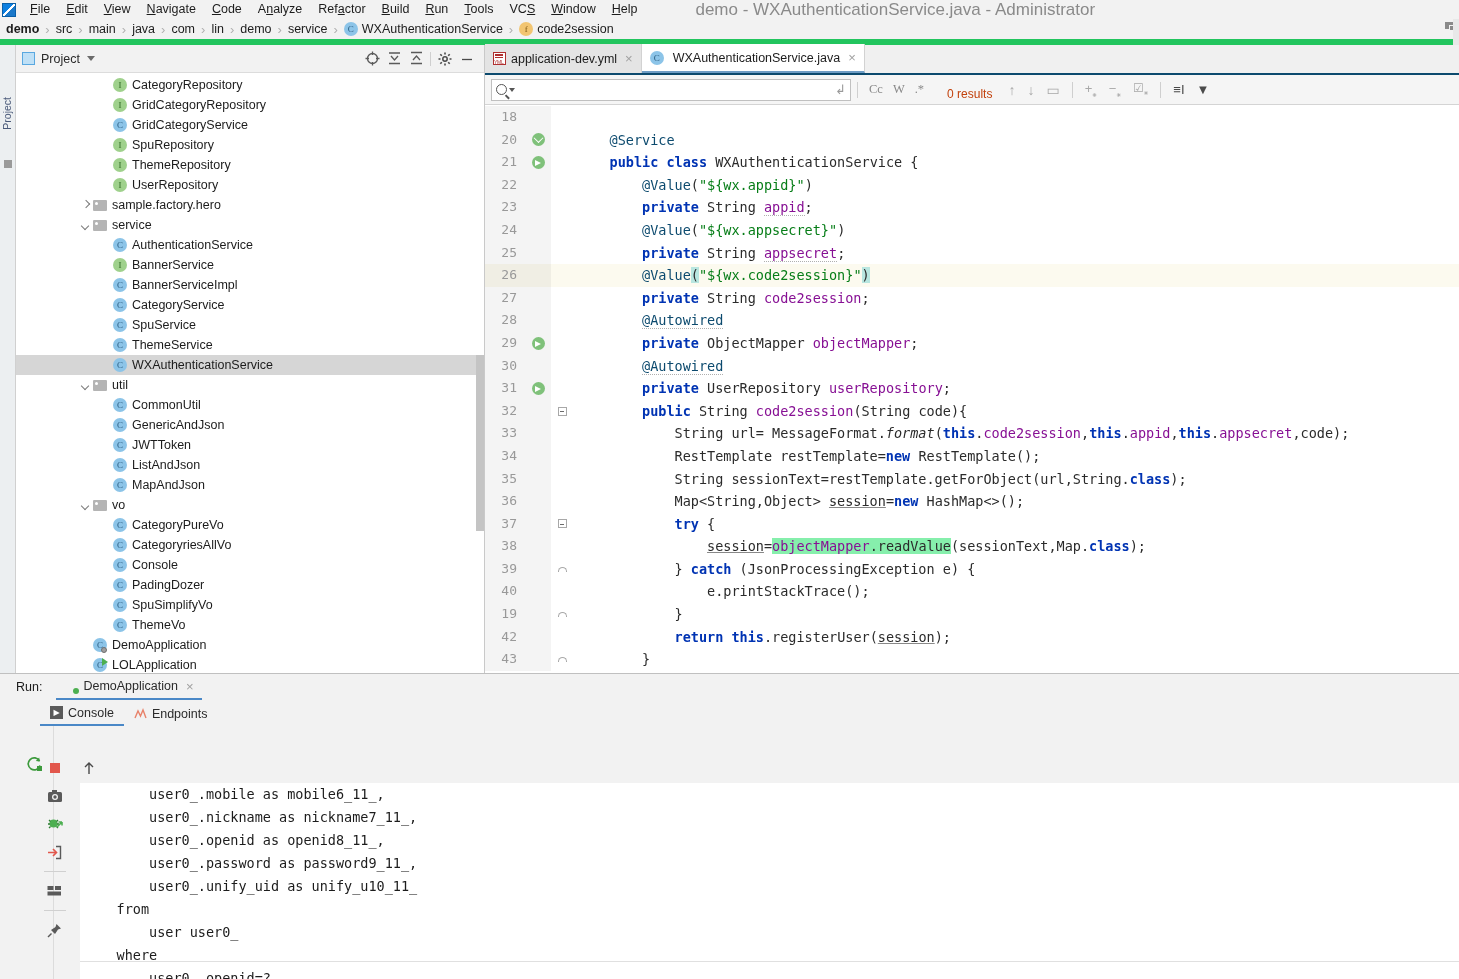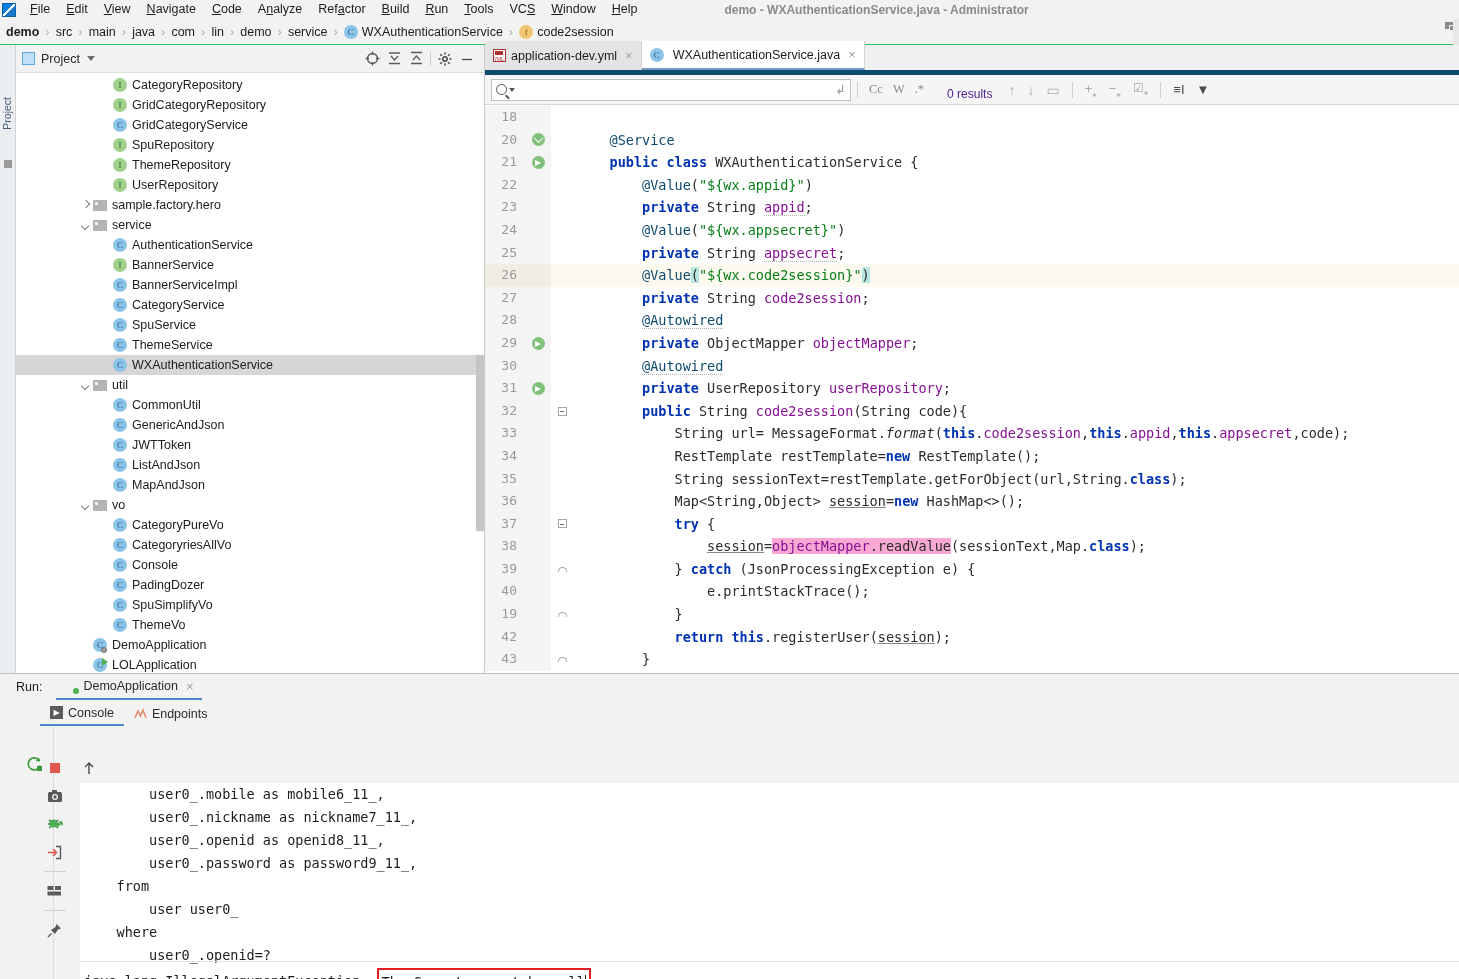--- a/index.html
+++ b/index.html
@@ -23,28 +23,28 @@
     width:14px; height:14px; margin-left:2px; margin-right:6px;
     background:linear-gradient(135deg,#0d7fe0 0%,#0d7fe0 45%,#fff 45%,#fff 55%,#1b78c9 55%);
     border:1px solid #0a5fa8;
   }
   .menu-item {
     padding:0 8px; height:19px; line-height:19px;
     font-size:12.5px; color:#1c1c1c; white-space:nowrap; cursor:default;
   }
   .menu-item .u { text-decoration:underline; }
   #window-title {
-    margin-left:79px; color:#8a8a8a; font-size:12px; white-space:nowrap;font-weight:bold;
+    margin-left:50px; color:#8a8a8a; font-size:17px; white-space:nowrap;
   }
 
   
   #breadcrumbbar {
     position:absolute; left:0; top:19px; width:1459px; height:26px;
     background:#f2f2f2; display:flex; align-items:center;
-    border-bottom:1px solid #22c55e;
+    border-bottom:6px solid #22c55e;
   }
   .crumb {
     display:flex; align-items:center; padding:0 2px; white-space:nowrap;
     font-size:12.5px; color:#1c1c1c; cursor:default;
   }
   .crumb.first { font-weight:bold; padding-left:6px; }
   .crumb-sep { color:#b0b0b0; padding:0 4px; font-size:13px; }
   .ic-round {
     width:14px; height:14px; border-radius:50%;
     display:inline-flex; align-items:center; justify-content:center;
@@ -137,21 +137,21 @@
     position:absolute; right:0px; top:310px; width:8px; height:176px;
     background:#c4c4c4; border-radius:0px;
   }
 
   
   #editor-area {
     position:absolute; left:485px; top:45px; width:974px; height:628px;
     background:#fff;
   }
   #tabs { height:30px; background:#f0f0f0; display:flex; align-items:flex-end;
-          border-bottom:5px solid #0c4a6e; }
+          border-bottom:2px solid #0c4a6e; }
   .etab {
     height:29px; display:flex; align-items:center; padding:0 8px 0 8px; gap:5px;
     font-size:12.5px; background:#e4e4e4; border-right:1px solid #d2d2d2;
     cursor:pointer; color:#1c1c1c;
   }
   .etab.active { background:#fff; border-bottom:2px solid #6e9cc4; }
   .tab-x { color:#a0a0a0; font-size:13px; margin-left:3px; }
   .yml-ico {
     width:13px;height:13px;background:#fff;border:1px solid #b03030;position:relative;
   }
@@ -168,21 +168,21 @@
     display:flex; align-items:center; padding:0 4px; font-size:12px;
   }
   .mag { width:11px;height:11px;border:1.5px solid #555;border-radius:50%;position:relative;flex:0 0 11px;}
   .mag::after{content:"";position:absolute;right:-4px;bottom:-3px;width:5px;height:1.5px;background:#555;transform:rotate(45deg);}
   .tri-sm { width:0;height:0;border-left:3px solid transparent;border-right:3px solid transparent;
             border-top:4px solid #555; margin-left:2px; }
   .find-in { flex:1; color:#999; font-size:12px; padding-left:4px; }
   .ret-ico { color:#9a9a9a; font-size:13px; }
   .fb-sep { width:1px;height:16px;background:#cfcfcf;margin:0 6px; }
   .fb-tgl { color:#8a8a8a; font-size:12.5px; padding:0 5px; cursor:pointer; font-family:"Liberation Serif",serif;}
-  #results-count { color:#4c1d95; font-size:12px; margin:8px 10px 0 18px; }
+  #results-count { color:#c2410c; font-size:12px; margin:8px 10px 0 18px; }
   .fb-ico { color:#a8a8a8; font-size:14px; padding:0 6px; cursor:pointer; }
   .fb-ico.dark { color:#4a4a4a; }
 
   #code {
     position:absolute; top:61px; left:0; right:0; bottom:0;
     background:#fff; overflow:hidden;
     font-family:"DejaVu Sans Mono","Liberation Mono",monospace;
     font-size:13.5px; line-height:22.6px;
   }
   .cline { display:flex; height:22.6px; align-items:center; white-space:pre; }
@@ -202,21 +202,21 @@
     display:flex; align-items:center; justify-content:center;
   }
   .cline.hl .gutter-fold { background:#fcfaef; }
   .code-text { padding-left:4px; }
   .k { color:#0033b3; font-weight:bold; }
   .ann { color:#0c4a6e; }
   .str { color:#067d17; }
   .fld { color:#871094; }
   .ital { font-style:italic; }
   .sel-paren { background:#b8e6e0; }
-  .hl-ident { background:#f9a8d4; }
+  .hl-ident { background:#86efac; }
   .wavy { border-bottom:1.5px dotted #b0b0b0; }
   .undl { text-decoration:underline; text-decoration-color:#888; }
   .fold-box {
     width:9px;height:9px;border:1px solid #a8a8a8;background:#fff;position:relative;
   }
   .fold-box::before{content:"";position:absolute;left:1.5px;top:3.5px;width:4px;height:1px;background:#6b6b6b;}
   .fold-arc { width:9px;height:5px;border:1px solid #a8a8a8;border-bottom:none;border-radius:5px 5px 0 0; }
   .gmark-bean { width:13px;height:13px;border-radius:50%;background:#7fc17a;position:relative; }
   .gmark-bean::after{content:"";position:absolute;left:3px;top:3px;width:6px;height:6px;
      border-right:1.5px solid #fff;border-bottom:1.5px solid #fff;transform:rotate(45deg) translate(-1px,-1px);}
@@ -780,20 +780,21 @@
           <path d="M2.5 4 H11.5 L10.5 14 H3.5 Z" fill="#4a4a4a"></path>
         </svg>
     </div>
   </div>
 
   <div id="console">
       <div class="conline">        user0_.mobile as mobile6_11_,</div>
       <div class="conline">        user0_.nickname as nickname7_11_,</div>
       <div class="conline">        user0_.openid as openid8_11_,</div>
       <div class="conline">        user0_.password as password9_11_,</div>
+      <div class="conline">        user0_.unify_uid as unify_u10_11_</div>
       <div class="conline">    from</div>
       <div class="conline">        user user0_</div>
       <div class="conline">    where</div>
       <div class="conline">        user0_.openid=?</div>
       <div class="conline"><span>java.lang.IllegalArgumentException: </span><span id="error-box"><span>The Secret cannot be null</span><span id="error-caret"></span></span></div>
     </div>
   <div id="console-divider"></div>
 </div>
 
 </body></html>

